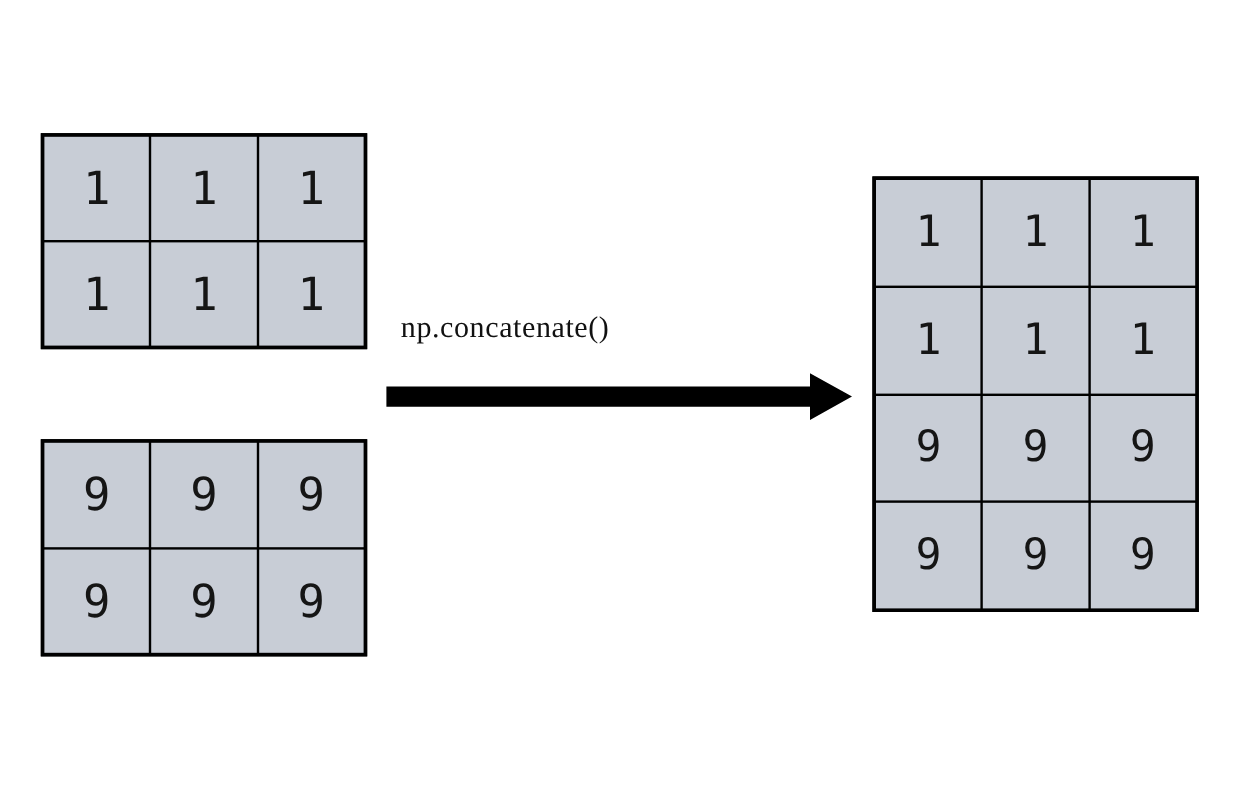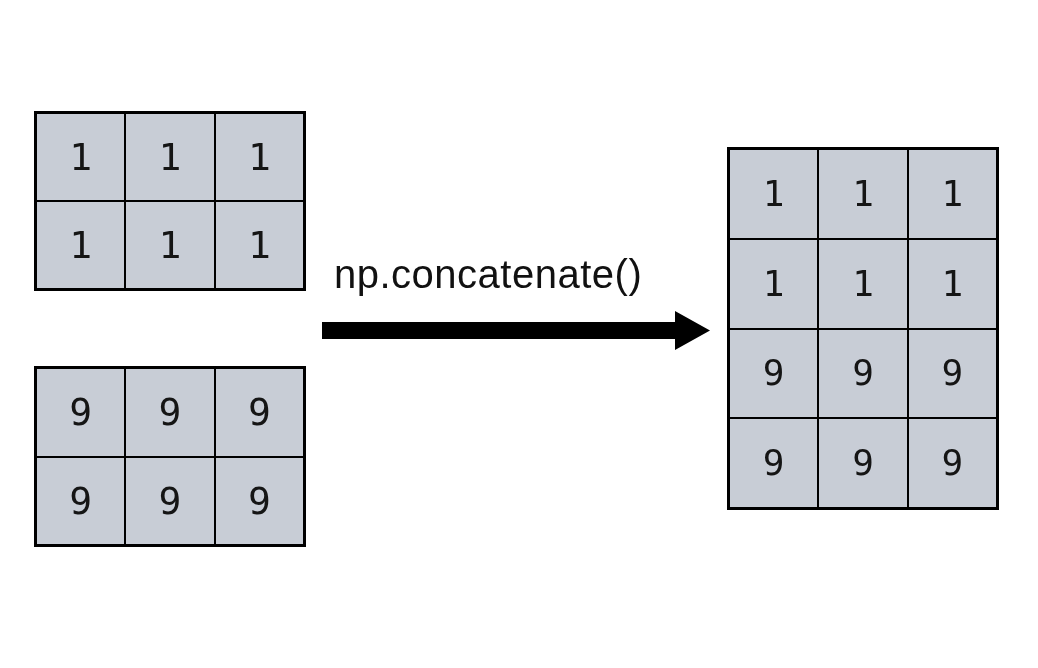--- a/index.html
+++ b/index.html
@@ -73,22 +73,22 @@
   
   #op-label {
     position: absolute;
     left: 334px;
     top: 252px;
     width: 372px;
     height: 44px;
     display: flex;
     align-items: center;
     justify-content: flex-start;
-    font-family: Liberation Sans, sans-serif;
-    font-size: 40px;
+    font-family: Liberation Serif, serif;
+    font-size: 25px;
     letter-spacing: 0.5px;
     color: #111111;
     white-space: nowrap;
     user-select: none;
   }
 
   
   #op-arrow {
     position: absolute;
     left: 320px;

